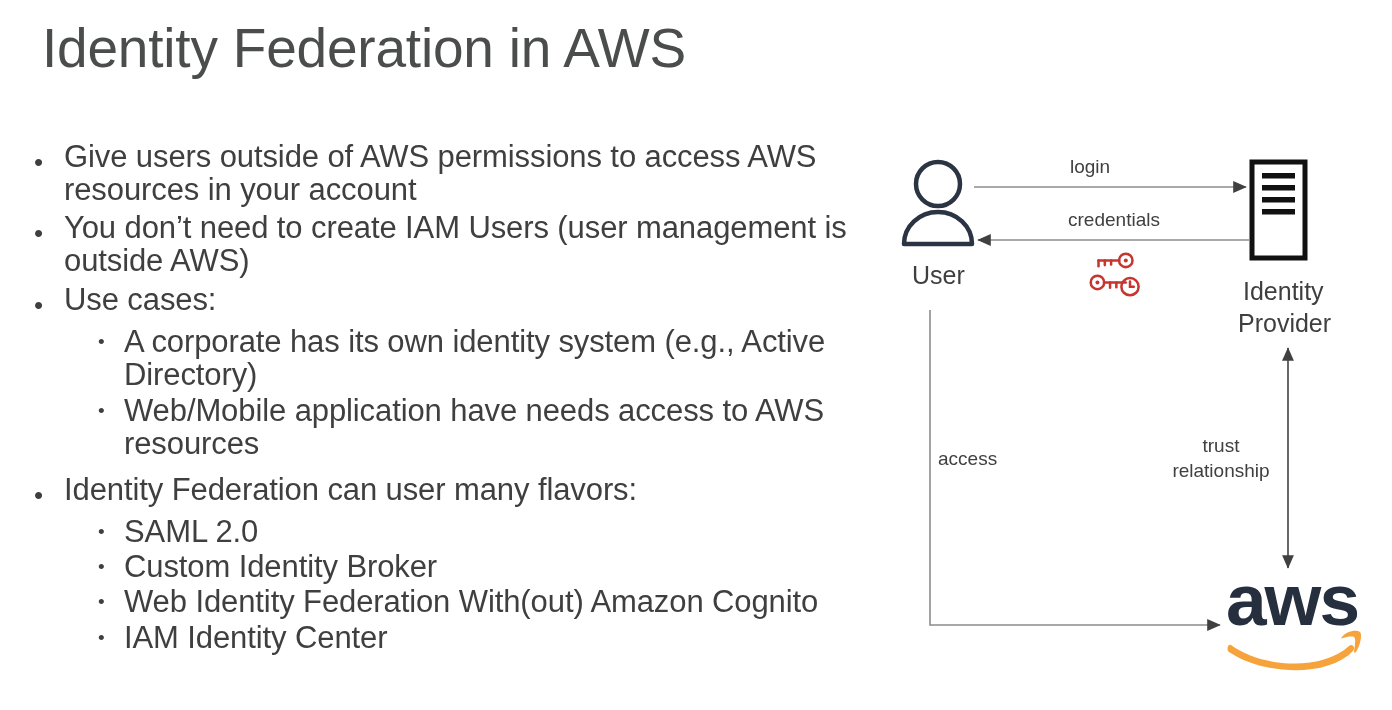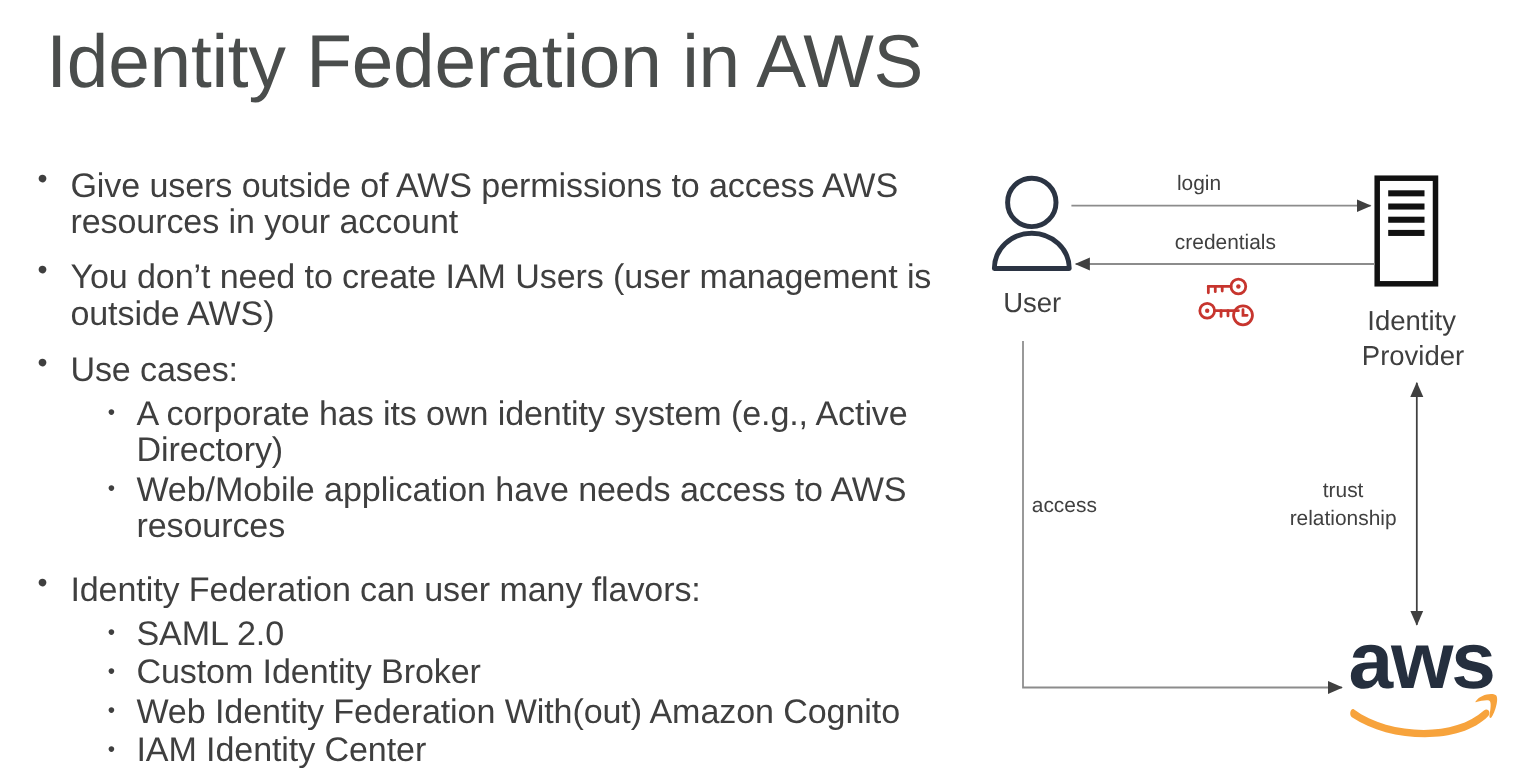--- a/index.html
+++ b/index.html
@@ -15,21 +15,21 @@
     overflow: hidden;
     font-family: "Liberation Sans", sans-serif;
     -webkit-font-smoothing: antialiased;
   }
 
   
   #slide-title {
     position: absolute;
     left: 42px;
     top: 18px;
-    font-size: 68px;
+    font-size: 55px;
     line-height: 1.12;
     font-weight: 400;
     color: #4a4d4c;
     letter-spacing: -0.2px;
     white-space: nowrap;
   }
 
   
   #bullet-list {
     position: absolute;
@@ -58,21 +58,20 @@
   }
   .lvl1 .dot {
     width: 30px;
     font-size: 26px;
     padding-top: 9px;
   }
   .lvl1 .btext {
     font-size: 31px;
     line-height: 1.07;
     letter-spacing: -0.1px;
-    margin-top: 12px;
   }
 
   
   .lvl2 {
     margin-left: 64px;
     margin-bottom: 2px;
   }
   .lvl2 .dot {
     width: 26px;
     font-size: 19px;

